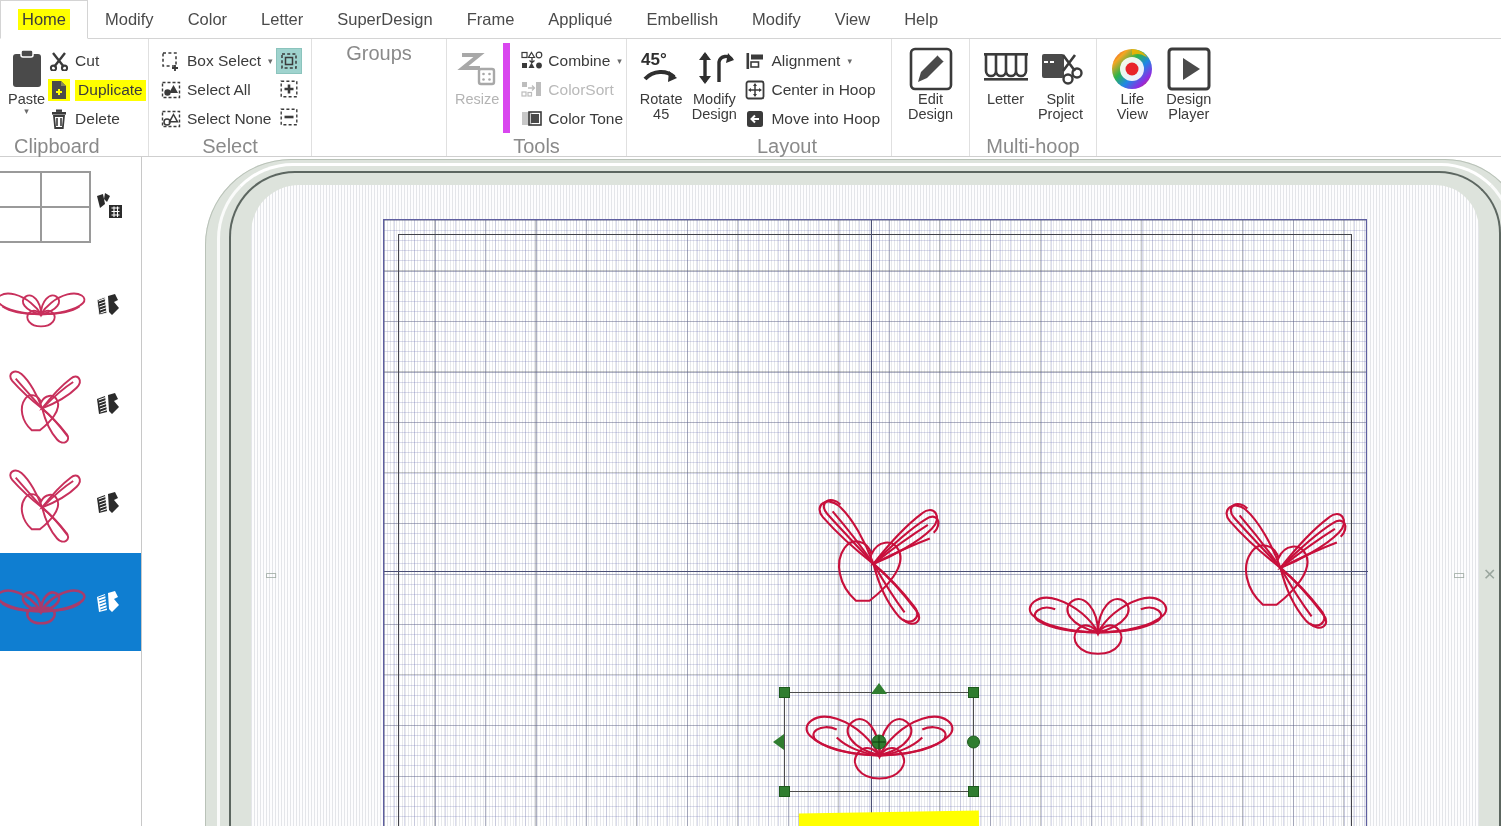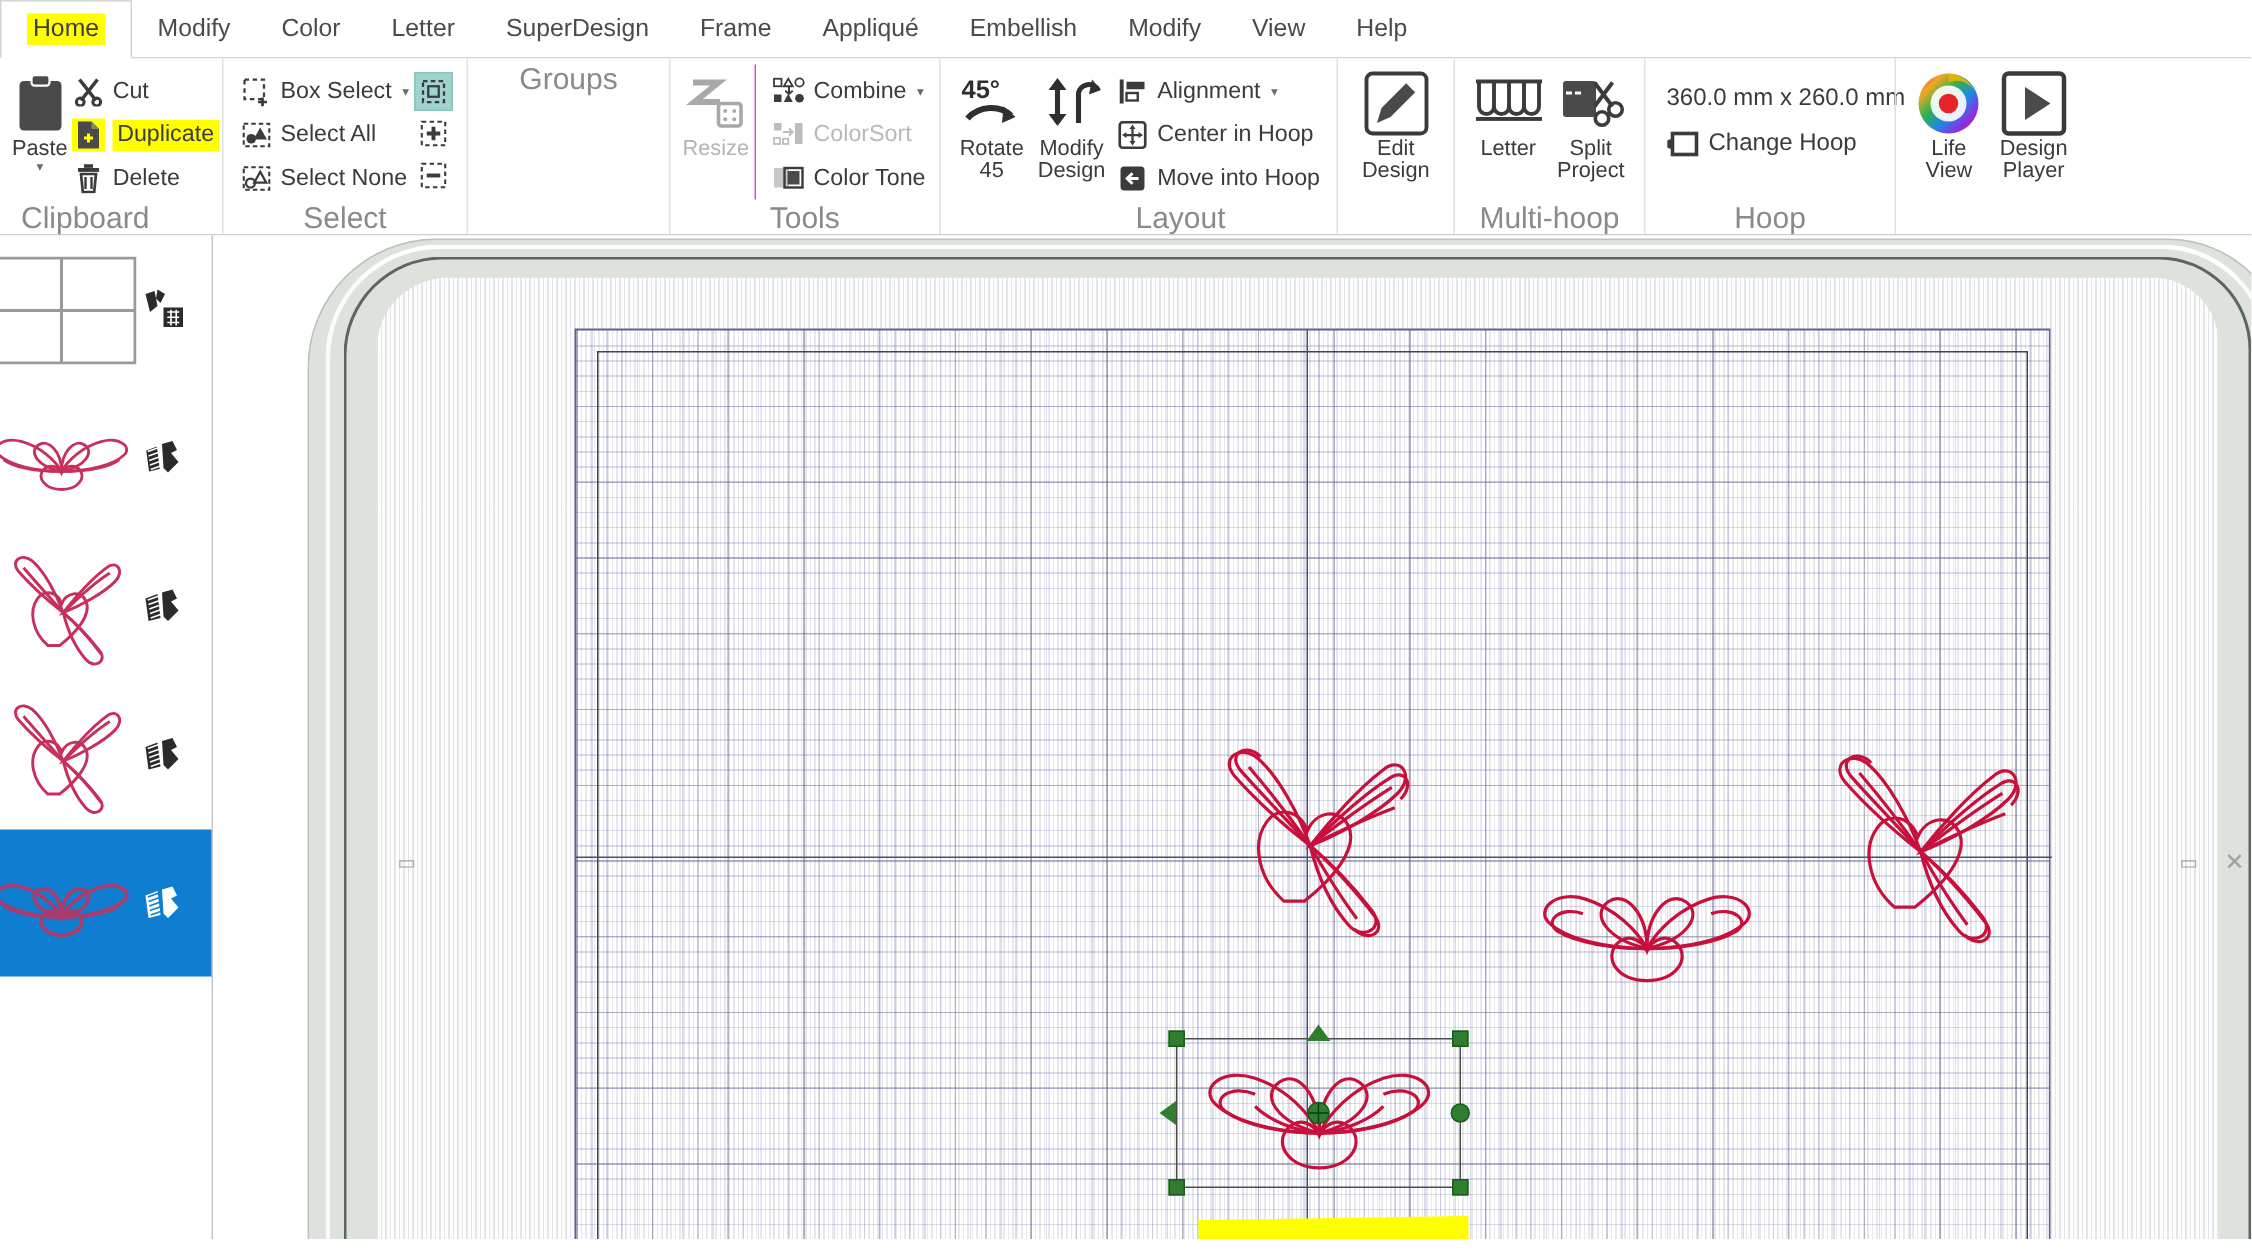--- a/index.html
+++ b/index.html
@@ -361,21 +361,21 @@
                 <path d="M5 6 h17 l-16 13 h17" fill="none" stroke="#a8a8a8" stroke-width="4"></path>
                 <rect x="22" y="20" width="15" height="15" rx="2" fill="none" stroke="#a8a8a8" stroke-width="2.4"></rect>
                 <circle cx="26.5" cy="25" r="1.3" fill="#a8a8a8"></circle>
                 <circle cx="32.5" cy="25" r="1.3" fill="#a8a8a8"></circle>
                 <circle cx="26.5" cy="30.5" r="1.3" fill="#a8a8a8"></circle>
                 <circle cx="32.5" cy="30.5" r="1.3" fill="#a8a8a8"></circle>
               </svg>
           </span>
           <span>Resize</span>
         </div>
-        <div class="smallcol" style="border-left:1px solid #d946ef;padding-left:8px;margin-left:4px">
+        <div class="smallcol" style="border-left:7px solid #d946ef;padding-left:8px;margin-left:4px">
           <div class="smallbtn">
             <span class="ico">
               <svg width="22" height="20" viewBox="0 0 22 20">
                   <rect x="1" y="1.5" width="5" height="5" fill="none" stroke="#3b3b3b" stroke-width="1.2"></rect>
                   <path d="M10.5 1.5 L13.5 6.5 H7.5 Z" fill="none" stroke="#3b3b3b" stroke-width="1.2"></path>
                   <circle cx="18" cy="4" r="2.8" fill="none" stroke="#3b3b3b" stroke-width="1.2"></circle>
                   <rect x="1" y="12" width="5" height="5" fill="#3b3b3b"></rect>
                   <path d="M10.5 11.5 L13.5 17 H7.5 Z" fill="#3b3b3b"></path>
                   <circle cx="18" cy="14.5" r="2.9" fill="#3b3b3b"></circle>
                   <path d="M11 7 v4 M8.5 9.5 L11 11.6 L13.5 9.5" fill="none" stroke="#3b3b3b" stroke-width="1.3"></path>
@@ -512,35 +512,20 @@
                 <circle cx="29" cy="30" r="4.5" fill="none" stroke="#3b3b3b" stroke-width="2.4"></circle>
               </svg>
           </span>
           <span>Split</span>
           <span>Project</span>
         </div>
       </div>
       <div class="rgroup-label">Multi-hoop</div>
     </div>
 
-    <div class="rgroup" style="width:167px">
-      <div class="rgroup-body" style="flex-direction:column;align-items:flex-start">
-        <div class="hoopsize">360.0 mm x 260.0 mm</div>
-        <div class="changehoop">
-          <span class="ico" style="width:22px;height:22px;display:flex;align-items:center">
-            <svg width="22" height="20" viewBox="0 0 22 20">
-                <rect x="4" y="3" width="16" height="14" fill="none" stroke="#3b3b3b" stroke-width="2.4"></rect>
-                <rect x="0.5" y="7" width="4.5" height="6" rx="1.4" fill="#3b3b3b"></rect>
-              </svg>
-          </span>
-          <span>Change Hoop</span>
-        </div>
-      </div>
-      <div class="rgroup-label">Hoop</div>
-    </div>
 
     <div class="rgroup" style="width:130px">
       <div class="rgroup-body" style="justify-content:center">
         <div class="bigbtn" style="width:56px">
           <span class="glyph">
             <svg width="46" height="46" viewBox="0 0 46 46">
               <defs>
                 <linearGradient id="lvg1" x1="0" y1="0" x2="1" y2="1">
                   <stop offset="0%" stop-color="#e8242a"></stop>
                     <stop offset="20%" stop-color="#f5a623"></stop>

